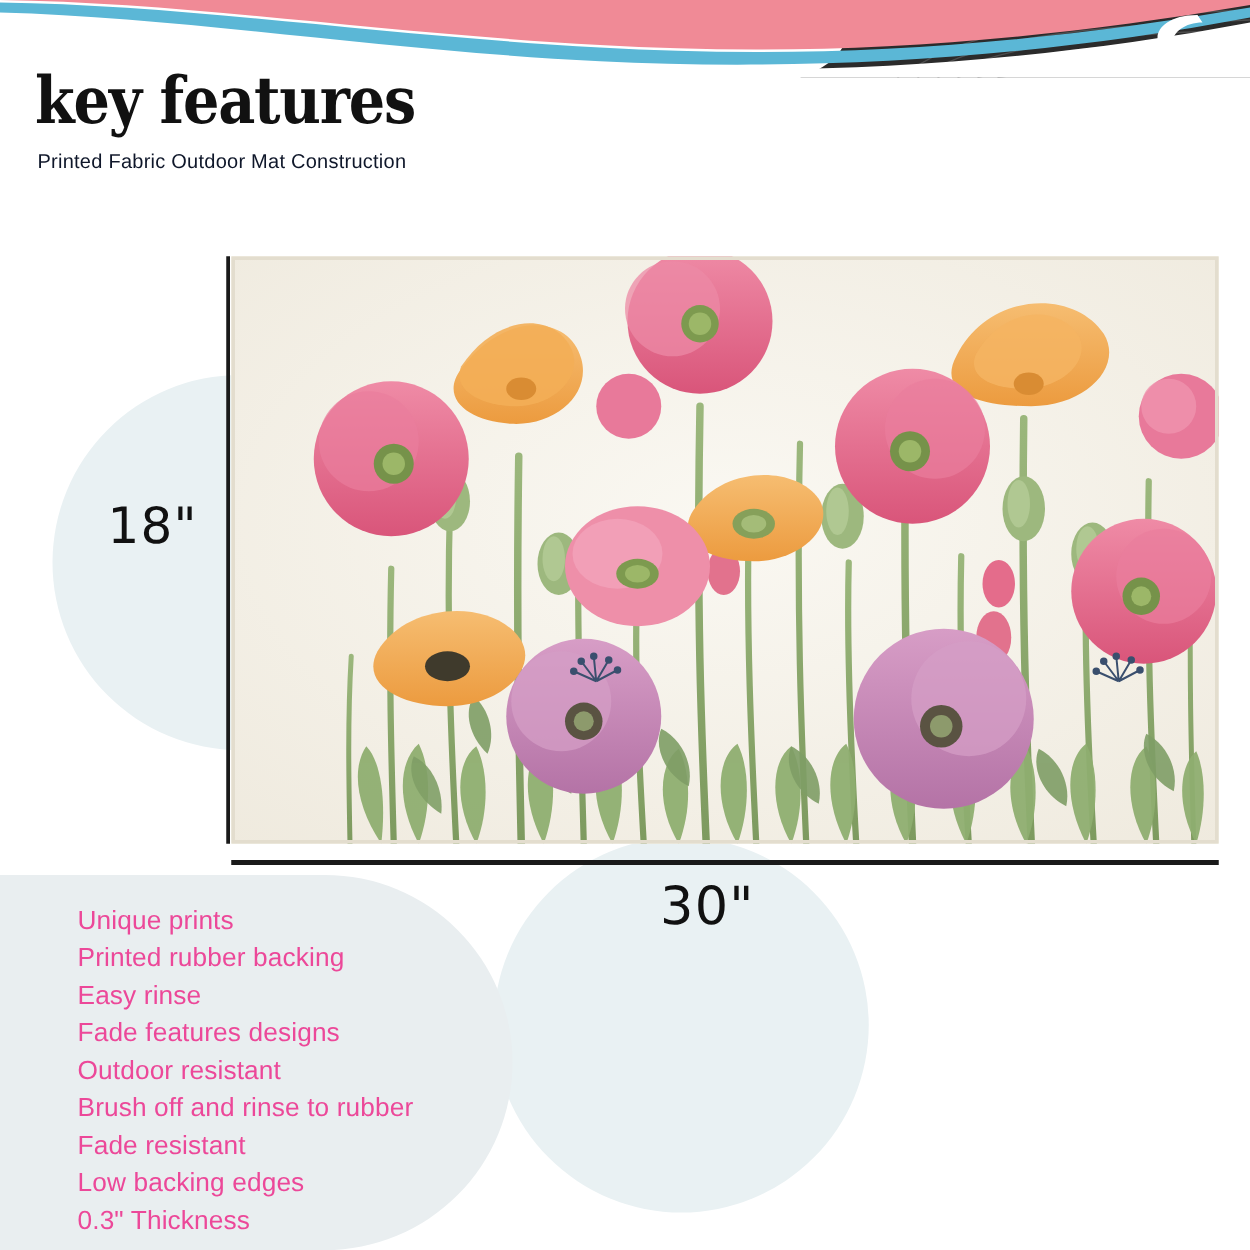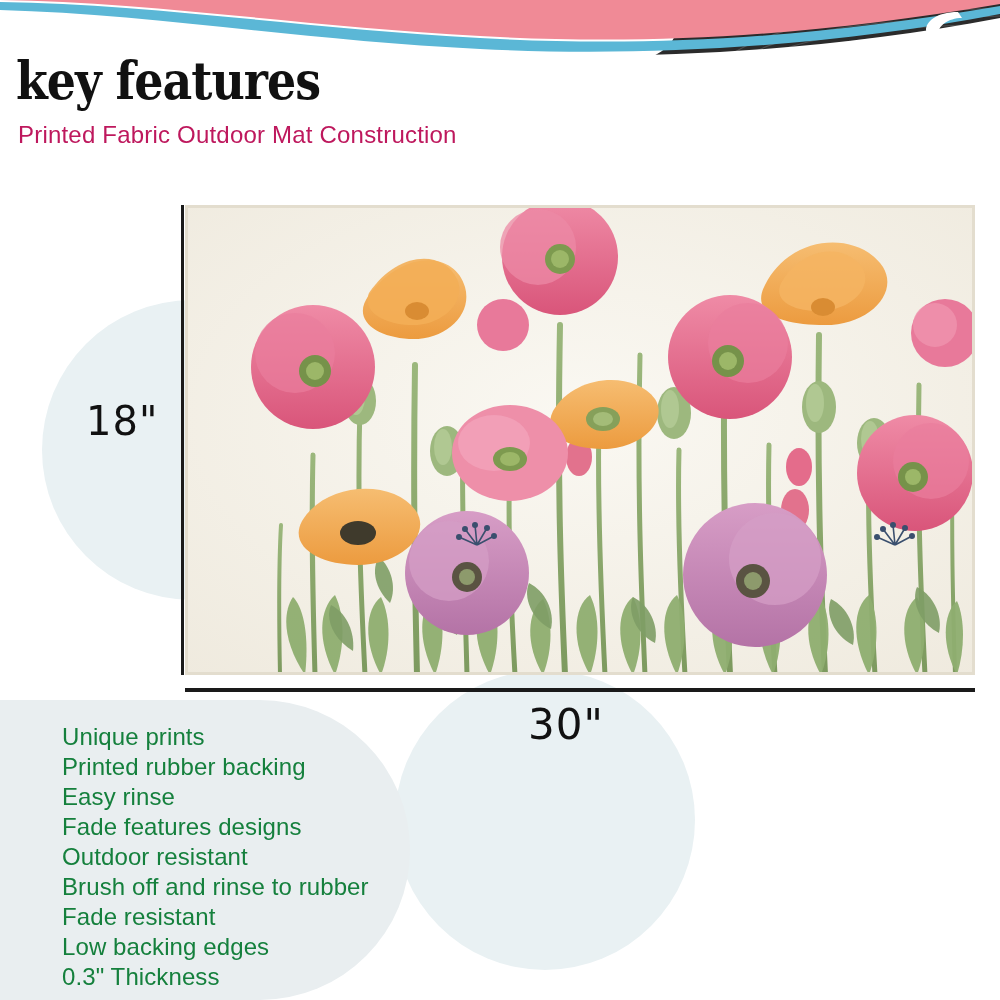--- a/index.html
+++ b/index.html
@@ -22,38 +22,38 @@
     width: 1000px;
     height: 62px;
     overflow: hidden;
   }
   .header-banner svg { display: block; }
 
   
   .title-block {
     position: absolute;
     top: 54px;
-    left: 16px;
+    left: 28px;
     width: 700px;
   }
   .key-features-title {
     font-family: "DejaVu Serif", serif;
     font-weight: bold;
     font-size: 52px;
     letter-spacing: -1px;
     color: #111111;
     line-height: 1.05;
     margin: 0;
     font-stretch: condensed;
     transform: scaleX(0.98);
     transform-origin: left center;
   }
   .subtitle {
-    font-size: 24px;
-    color: #be185d;
+    font-size: 16px;
+    color: #0f172a;
     margin: 12px 0 0 2px;
     letter-spacing: 0.2px;
   }
 
   
   .circle-left {
     position: absolute;
     left: 42px;
     top: 300px;
     width: 300px;
@@ -144,22 +144,22 @@
   .feature-list {
     position: absolute;
     left: 62px;
     top: 722px;
     z-index: 4;
     margin: 0;
     padding: 0;
     list-style: none;
   }
   .feature-list li {
-    font-size: 24px;
-    color: #15803d;
+    font-size: 21px;
+    color: #ec4899;
     line-height: 30px;
     letter-spacing: 0.1px;
     white-space: nowrap;
   }
 
   
   .logo-box {
     position: absolute;
     right: 22px;
     top: 6px;

